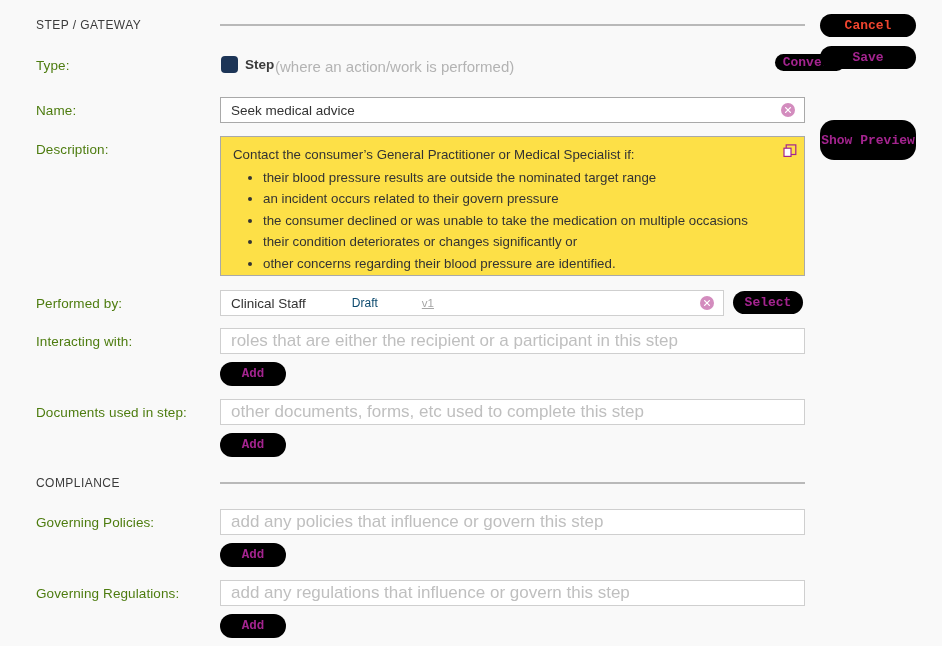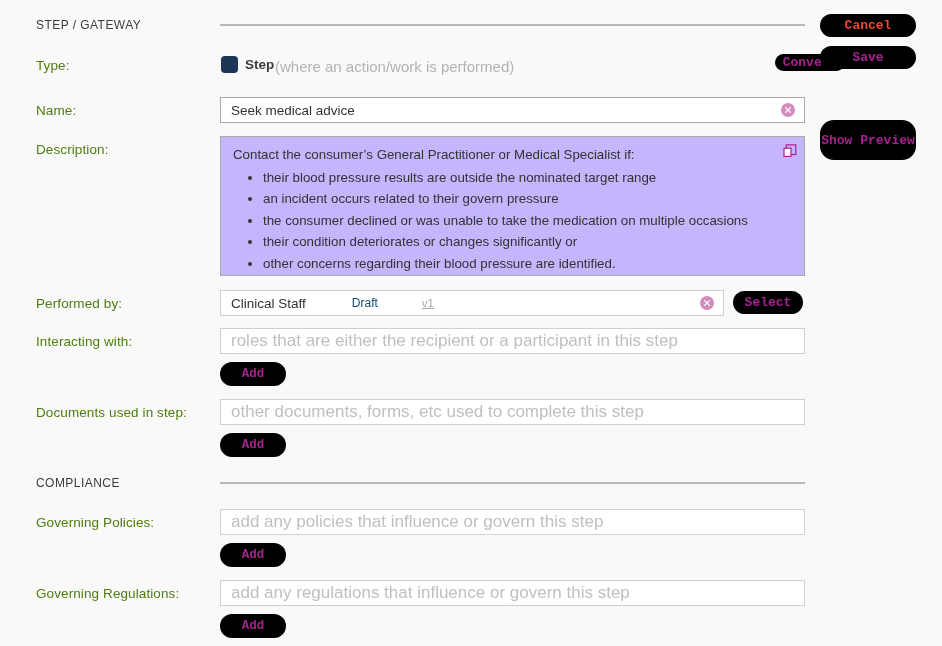--- a/index.html
+++ b/index.html
@@ -86,21 +86,21 @@
   .clear-icon svg { display: block; }
 
   
   .desc-box {
     position: absolute;
     left: 220px;
     top: 136px;
     width: 585px;
     height: 140px;
     box-sizing: border-box;
-    background: #c4b5fd;
+    background: #fde047;
     border: 1px solid #a9a9a9;
     padding: 8px 12px 6px 12px;
     font-size: 13.3px;
     color: #333333;
     line-height: 1.55;
     overflow: hidden;
   }
   .desc-box p {
     margin: 0 0 2px 0;
   }

